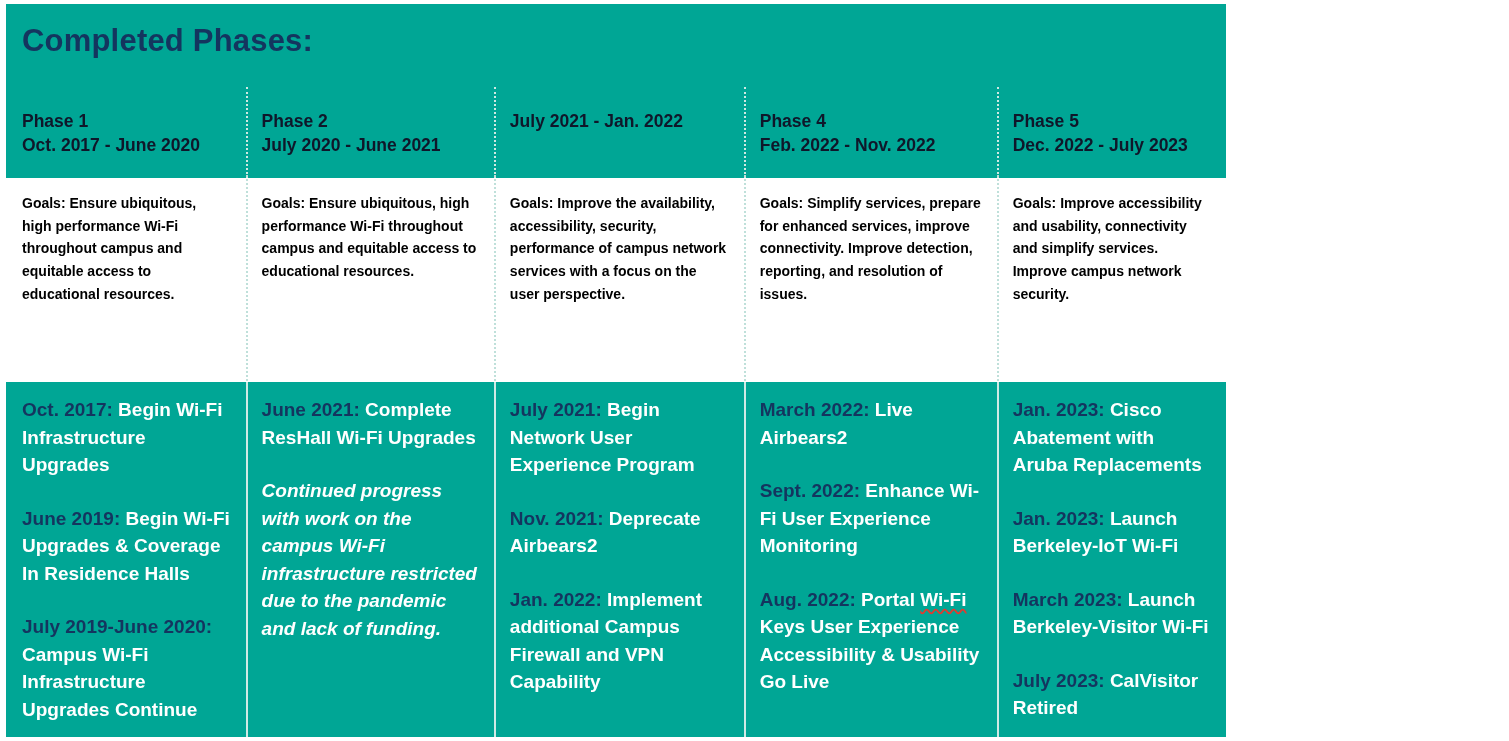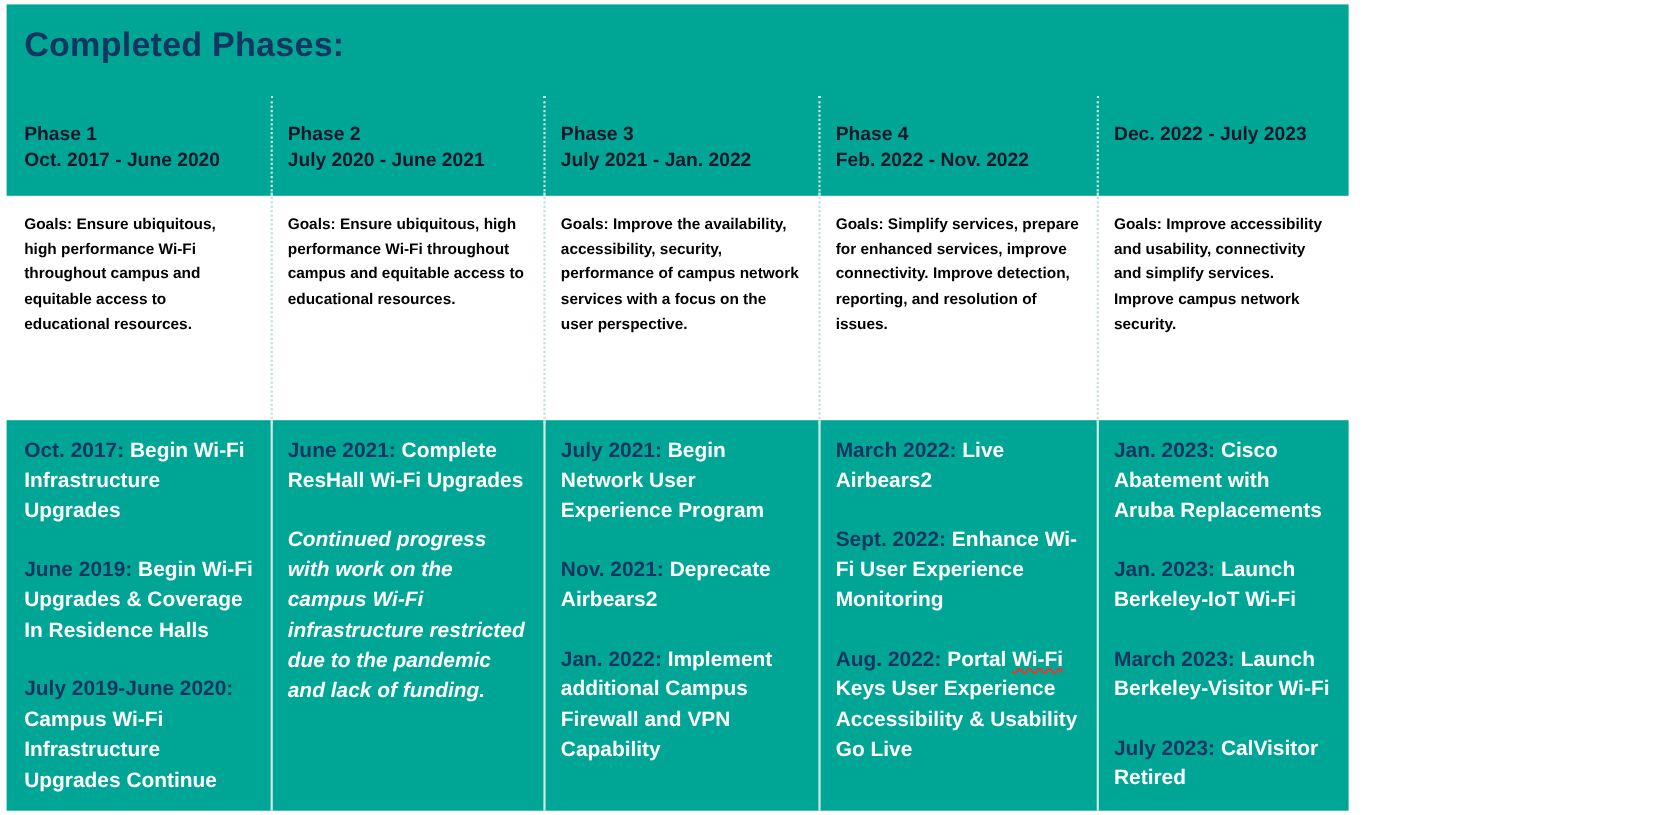--- a/index.html
+++ b/index.html
@@ -156,28 +156,28 @@
     <div class="phase-head-row">
       <div class="phase-head c0">
         <span class="pname">Phase 1</span>
         <span class="pdates">Oct. 2017 - June 2020</span>
       </div>
       <div class="phase-head c1">
         <span class="pname">Phase 2</span>
         <span class="pdates">July 2020 - June 2021</span>
       </div>
       <div class="phase-head c2">
-        <span class="pname">Phase 3</span>
         <span class="pdates">July 2021 - Jan. 2022</span>
       </div>
       <div class="phase-head c3">
         <span class="pname">Phase 4</span>
         <span class="pdates">Feb. 2022 - Nov. 2022</span>
       </div>
       <div class="phase-head c4">
+        <span class="pname">Phase 5</span>
         <span class="pdates">Dec. 2022 - July 2023</span>
       </div>
     </div>
   </div>
 
   <div class="goals-row">
     <div class="goal-cell c0">Goals: Ensure ubiquitous, high performance Wi-Fi throughout campus and equitable access to educational resources.</div>
     <div class="goal-cell c1">Goals: Ensure ubiquitous, high performance Wi-Fi throughout campus and equitable access to educational resources.</div>
     <div class="goal-cell c2">Goals: Improve the availability, accessibility, security, performance of campus network services with a focus on the user perspective.</div>
     <div class="goal-cell c3">Goals: Simplify services, prepare for enhanced services, improve connectivity. Improve detection, reporting, and resolution of issues.</div>

